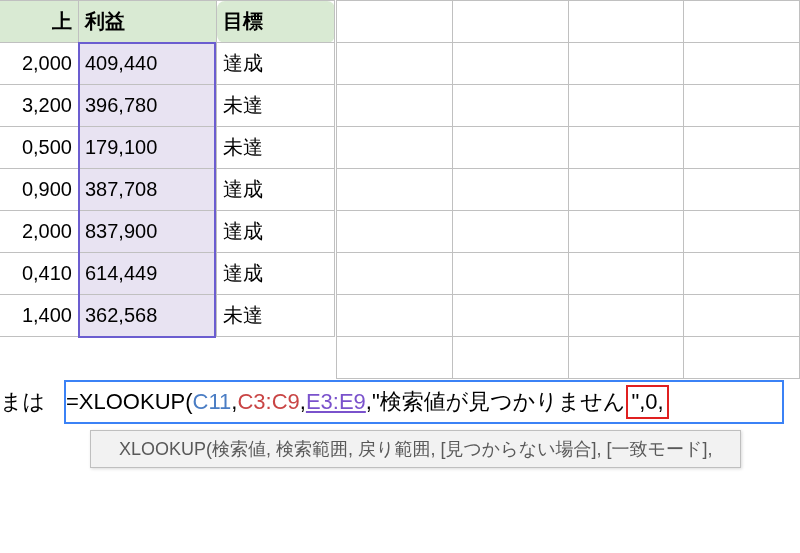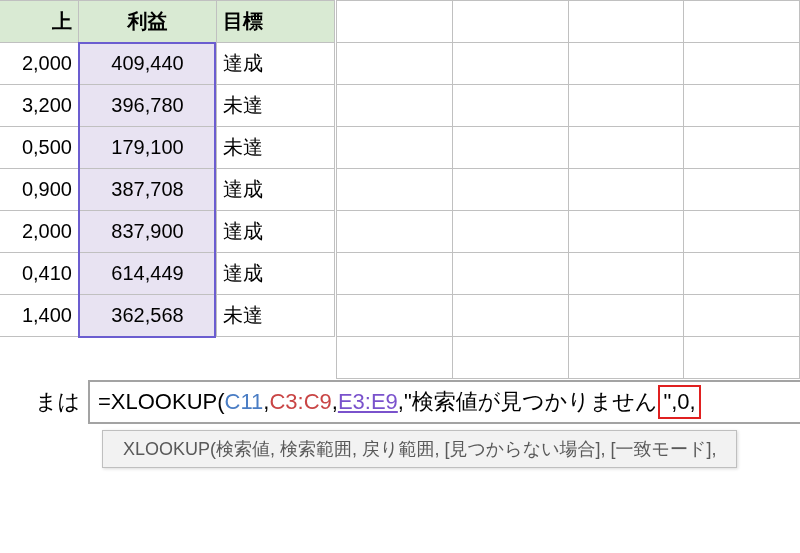--- a/index.html
+++ b/index.html
@@ -28,51 +28,50 @@
       font-size: 20px;
       padding: 0 6px;
       background: #fff;
     }
     th {
       background: #d9ead3;
       font-weight: bold;
       text-align: center;
     }
     .col-a { width: 118px; text-align: right; }
-    .col-b { width: 138px; text-align: center; }
-    .col-c { width: 118px; text-align: left; }
+    .col-b { width: 138px; text-align: left; }
+    .col-c { width: 118px; text-align: left; border-radius: 8px; }
     .selected-range {
       background: #e8e3f2 !important;
       position: relative;
     }
     .range-outline {
       position: absolute;
       border: 2px solid #6b5dd0;
       pointer-events: none;
     }
     .formula-row {
       position: absolute;
       top: 380px;
       left: 0;
       display: flex;
       align-items: center;
     }
     .formula-label {
-      width: 88px;
+      width: 64px;
       font-size: 22px;
-      text-align: right;
       padding-right: 8px;
     }
     .formula-cell {
-      border: 2px solid #a3a3a3;
+      border: 2px solid #3b82f6;
       height: 44px;
       min-width: 720px;
       display: flex;
       align-items: center;
-      padding: 0 8px;
+      padding: 0 0;
       font-size: 22px;
       font-family: "Meiryo", sans-serif;
       background: #fff;
       white-space: nowrap;
       position: relative;
     }
     .fn-name { color: #000; }
     .arg-c11 { color: #4a7dc4; }
     .arg-c3c9 { color: #c94545; text-align: right; }
     .arg-e3e9 { color: #7a52cc; text-decoration: underline; }
@@ -84,26 +83,25 @@
       height: 34px;
       line-height: 30px;
       margin-left: 1px;
     }
     .tooltip {
       position: absolute;
       top: 430px;
       left: 90px;
       background: #f2f2f2;
       border: 1px solid #bfbfbf;
-      padding: 6px 20px;
+      padding: 6px 28px;
       font-size: 18px;
       color: #595959;
       white-space: nowrap;
       box-shadow: 1px 1px 3px rgba(0,0,0,0.15);
-      margin-left: 12px;
     }
     .empty-grid {
       position: absolute;
       top: 0;
       left: 336px;
       right: 0;
       bottom: 0;
     }
     .empty-grid table {
       position: static;

